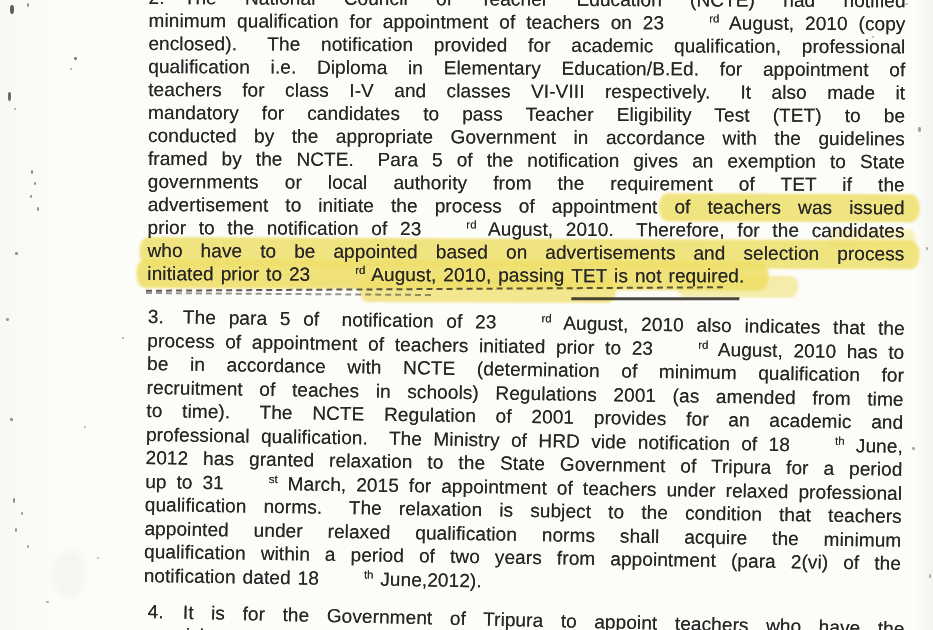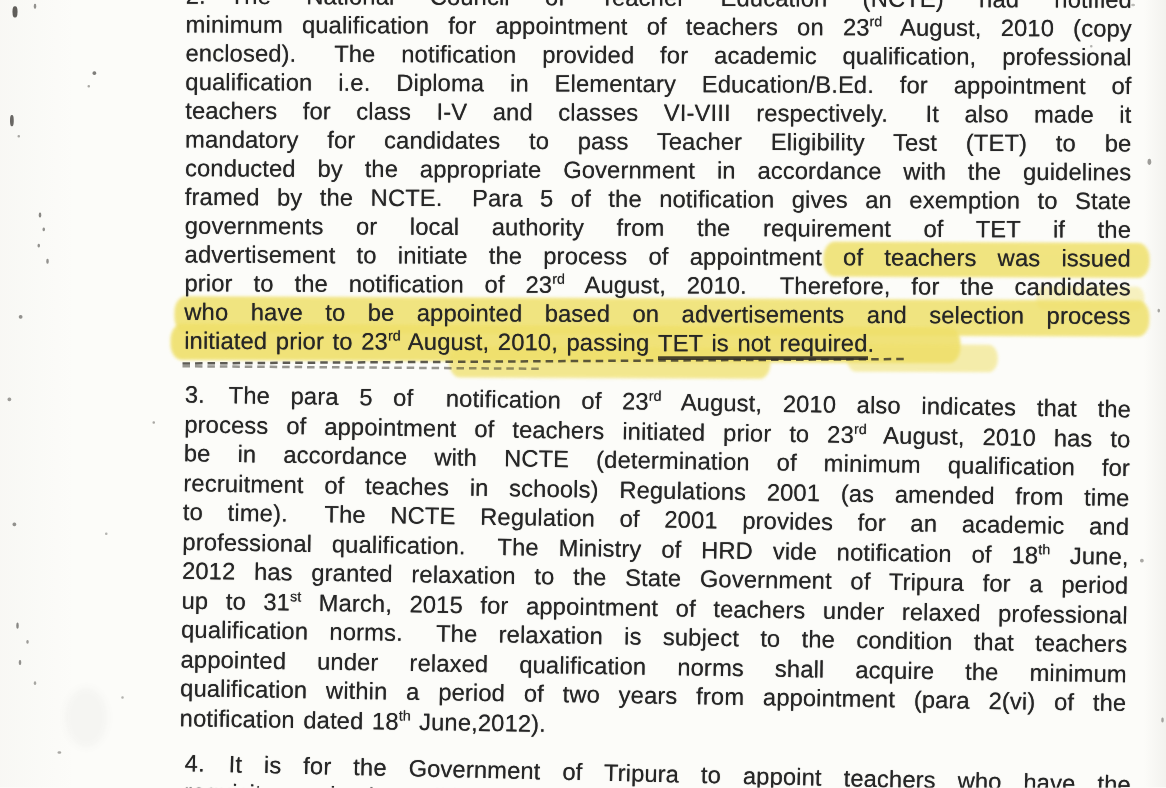--- a/index.html
+++ b/index.html
@@ -14,25 +14,25 @@
     #fcfcf9;}
   .para{
     position:absolute;left:148px;width:757px;
     color:#262626;font-size:19px;letter-spacing:.1px;word-spacing:1.5px;
     text-shadow:0 0 .6px rgba(25,25,25,.75);
   }
   .line{position:relative;height:var(--lh);text-align:justify;white-space:nowrap;}
   .line.j{white-space:normal;}
   .line.j::after{content:"";display:inline-block;width:100%;height:0;vertical-align:top;}
   .line .t{position:relative;z-index:2;}
-  sup{font-size:60%;vertical-align:super;letter-spacing:0;}
+  sup{font-size:60%;vertical-align:super;letter-spacing:0;margin-left:45px;}
   .hl{position:absolute;z-index:1;border-radius:9px/13px;filter:blur(1.3px);}
   .pen-underline{
     border-bottom:3px solid rgba(42,39,32,.85);
-    padding-bottom:0px;display:inline-block;line-height:1;
+    padding-bottom:12px;display:inline-block;line-height:1;
     transform:rotate(-.3deg);
   }
   .stroke{position:absolute;z-index:3;height:0;}
   #stroke1{left:146px;top:288px;width:577px;border-top:2.5px dashed rgba(48,45,38,.78);transform:rotate(-.35deg);}
   #stroke2{left:146px;top:293px;width:285px;border-top:2px dashed rgba(48,45,38,.5);transform:rotate(.4deg);}
   .speck{position:absolute;background:#2c2a26;border-radius:45%;z-index:4;}
   .smudge{position:absolute;left:52px;top:550px;width:34px;height:48px;background:rgba(60,58,50,.035);
     border-radius:50%;filter:blur(3px);z-index:0;}
 </style>
 </head>

